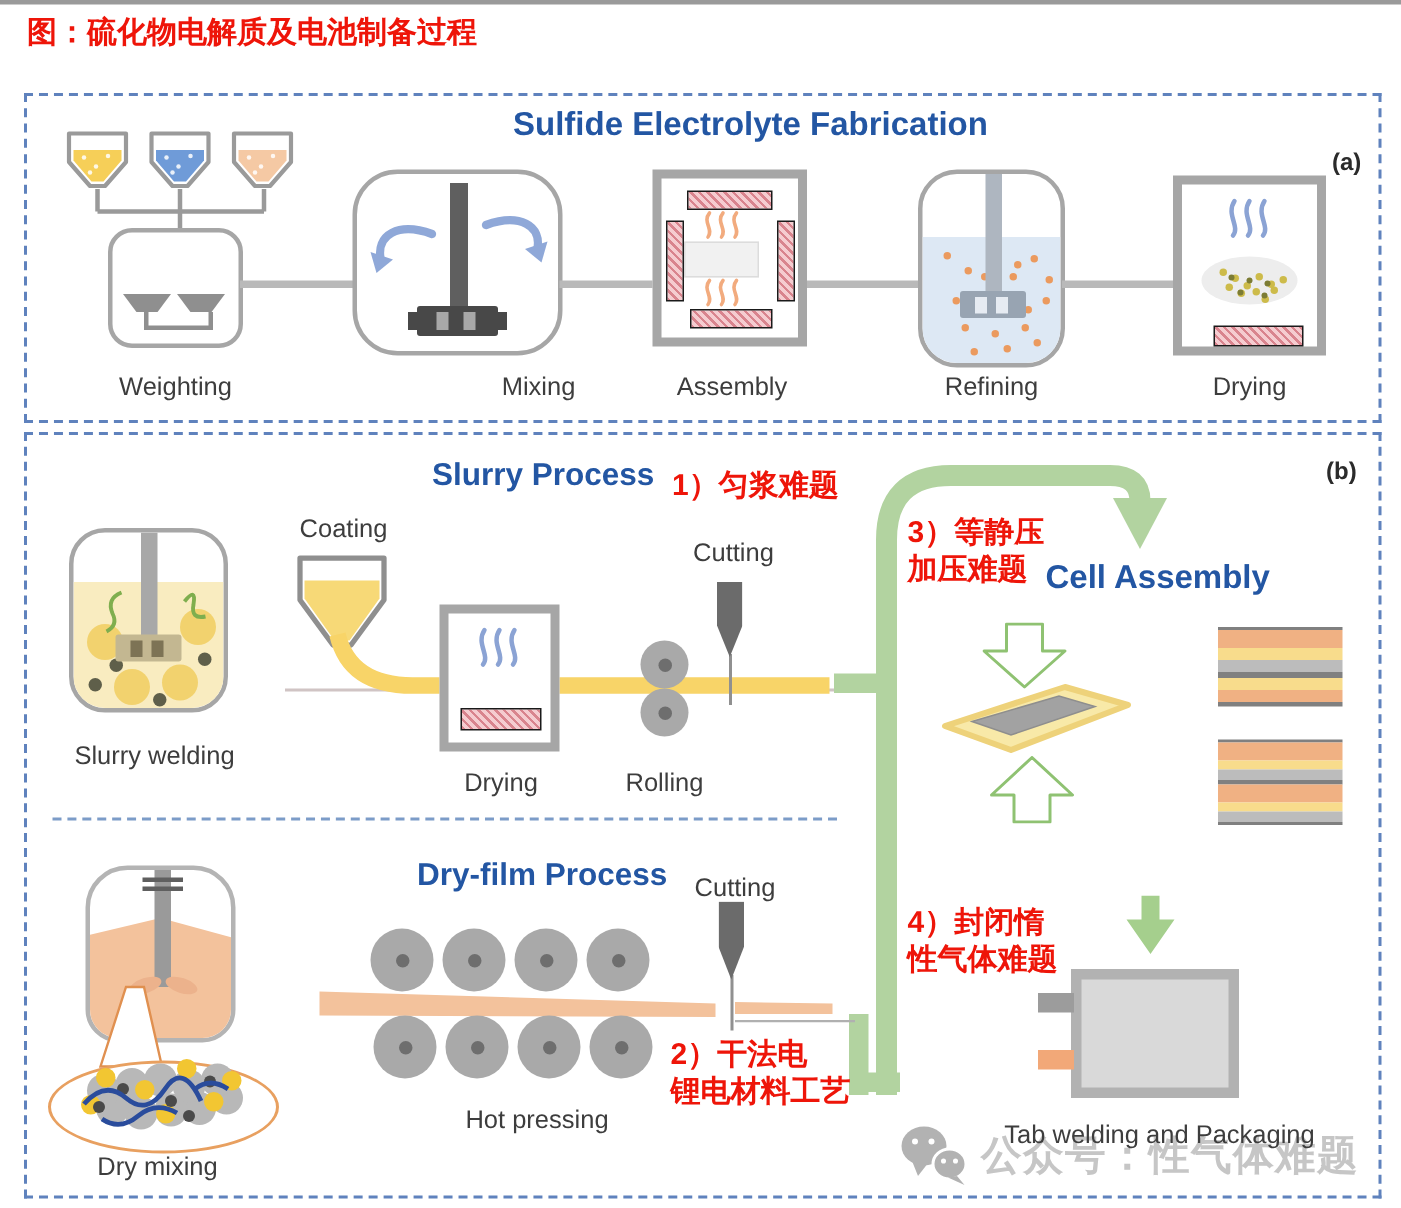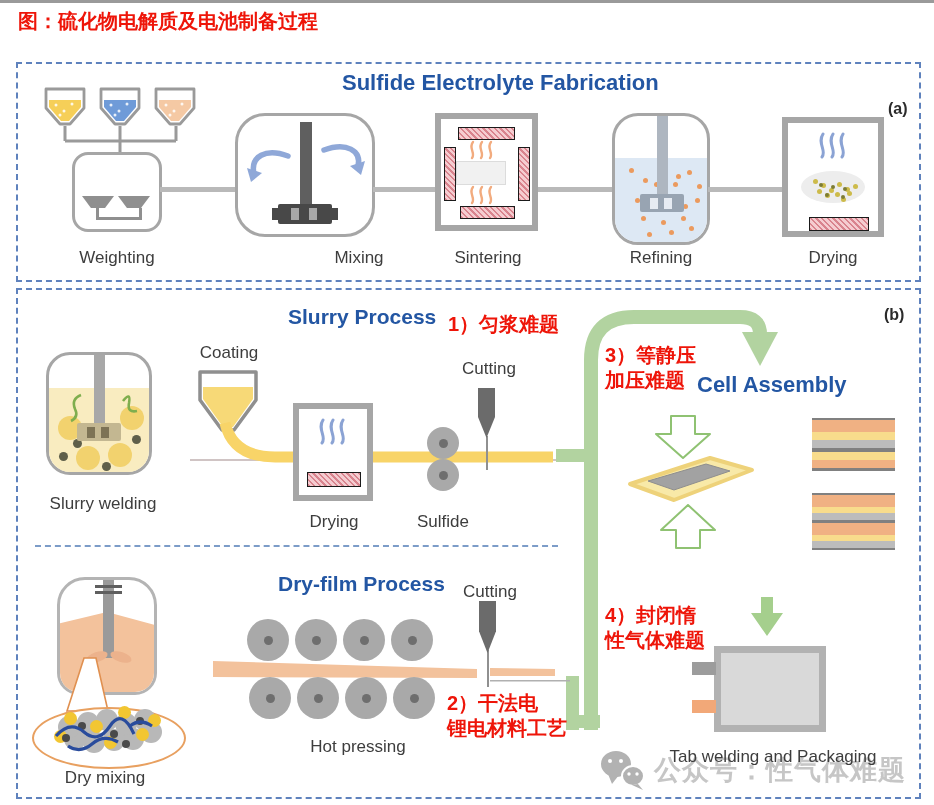--- a/index.html
+++ b/index.html
@@ -140,21 +140,21 @@
       <div class="abs" style="left:12px;top:8px;width:5px;height:5px;border-radius:50%;background:#cdbb4a;
            box-shadow:8px 4px 0 #cdbb4a,16px 9px 0 #cdbb4a,24px 3px 0 #cdbb4a,32px 8px 0 #cdbb4a,40px 5px 0 #cdbb4a,12px 14px 0 #cdbb4a,22px 13px 0 #cdbb4a,34px 12px 0 #cdbb4a,28px 18px 0 #cdbb4a,4px 10px 0 #cdbb4a;"></div>
       <div class="abs" style="left:18px;top:12px;width:4px;height:4px;border-radius:50%;background:#7c7c34;
            box-shadow:12px 2px 0 #7c7c34,24px 4px 0 #7c7c34,6px 10px 0 #7c7c34,22px 12px 0 #7c7c34;"></div>
     </div>
     <div class="hatch" style="left:21px;top:94px;width:58px;height:12px;"></div>
   </div>
 
   <div class="lbl" style="left:117px;top:248px;">Weighting</div>
   <div class="lbl" style="left:313px;top:248px;margin-left:46px;">Mixing</div>
-  <div class="lbl" style="left:488px;top:248px;">Sintering</div>
+  <div class="lbl" style="left:488px;top:248px;">Assembly</div>
   <div class="lbl" style="left:661px;top:248px;">Refining</div>
   <div class="lbl" style="left:833px;top:248px;">Drying</div>
 
   <div class="panel" style="left:16px;top:288px;width:901px;height:507px;"></div>
   <div class="tag" style="left:884px;top:306px;">(b)</div>
 
   <svg class="abs" style="left:540px;top:300px;z-index:1;" width="260" height="440">
     <path d="M51 430 L51 60 Q51 17 94 17 L200 17 Q220 17 220 34" stroke="var(--green,#b2d3a0)" stroke-width="14" fill="none"></path>
     <polygon points="202,32 238,32 220,66" fill="var(--green,#b2d3a0)"></polygon>
     <rect x="16" y="149" width="38" height="13" fill="var(--green,#b2d3a0)"></rect>
@@ -199,21 +199,21 @@
       <path d="M6 26 C11 20 1 12 7 3"></path>
         <path d="M16 26 C21 20 11 12 17 3"></path>
         <path d="M26 26 C31 20 21 12 27 3"></path>
     </svg>
     <div class="hatch" style="left:8px;top:63px;width:52px;height:13px;"></div>
   </div>
   <div class="lbl" style="left:334px;top:512px;">Drying</div>
 
   <div class="roller" style="left:427px;top:427px;width:32px;height:32px;"></div>
   <div class="roller" style="left:427px;top:459px;width:32px;height:32px;"></div>
-  <div class="lbl" style="left:443px;top:512px;">Sulfide</div>
+  <div class="lbl" style="left:443px;top:512px;">Rolling</div>
 
   <div class="lbl" style="left:489px;top:359px;">Cutting</div>
   <div class="blade" style="left:478px;top:388px;"></div>
   <div class="blade-line" style="left:486px;top:436px;height:34px;"></div>
 
   <div class="abs" style="left:35px;top:545px;width:523px;height:0;border-top:2px dashed #7c9cc8;"></div>
 
   <div class="heading" style="left:278px;top:572px;">Dry-film Process</div>
   <div class="lbl" style="left:490px;top:582px;">Cutting</div>
 

